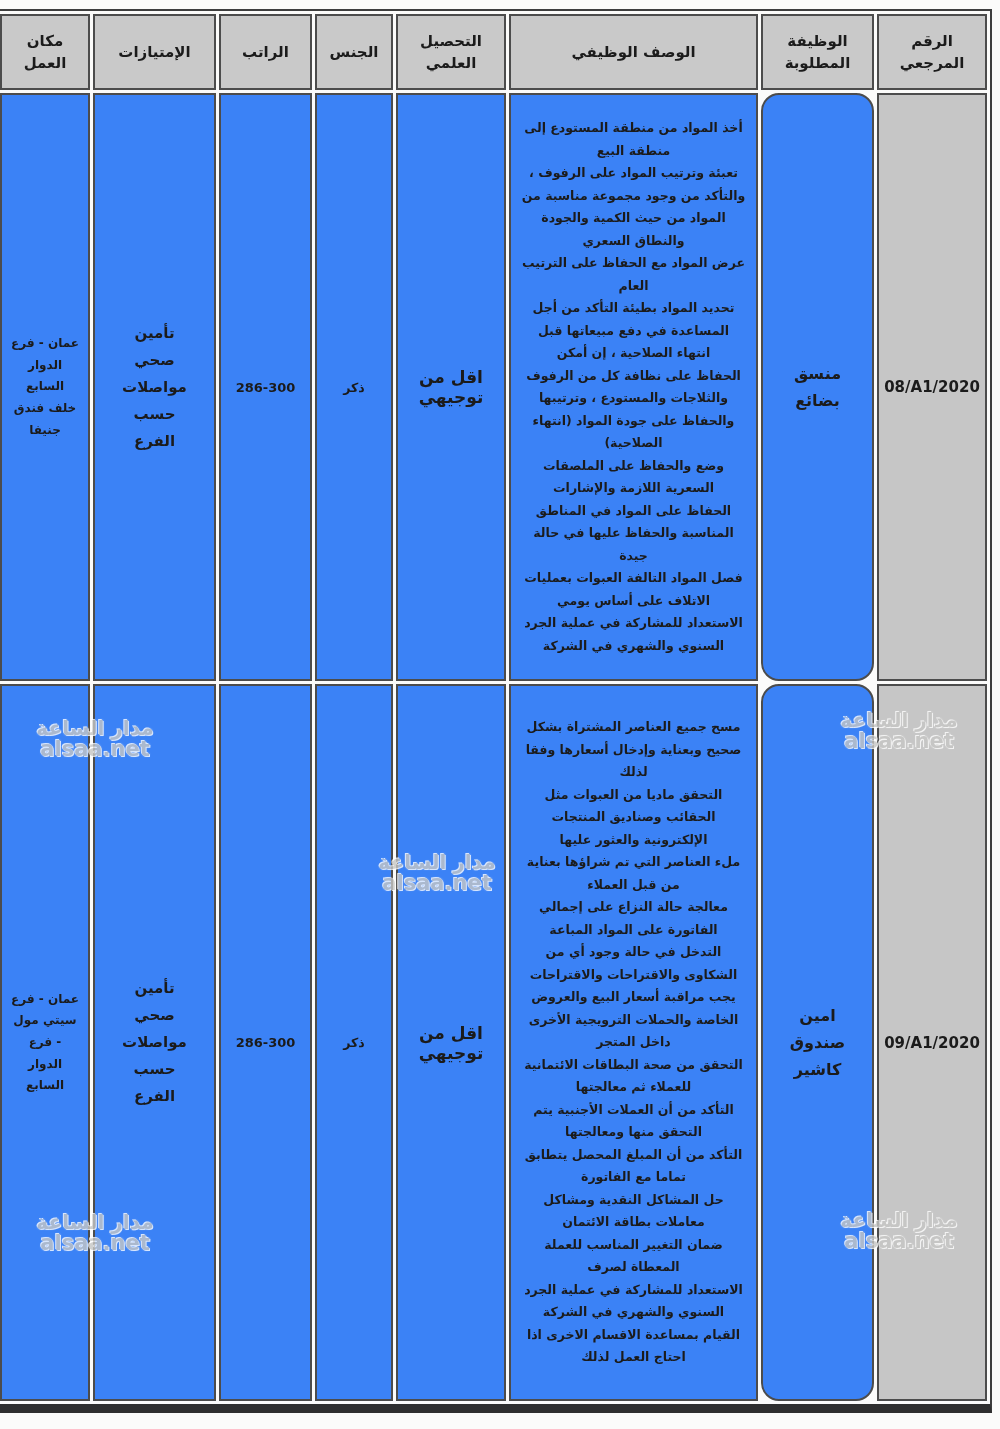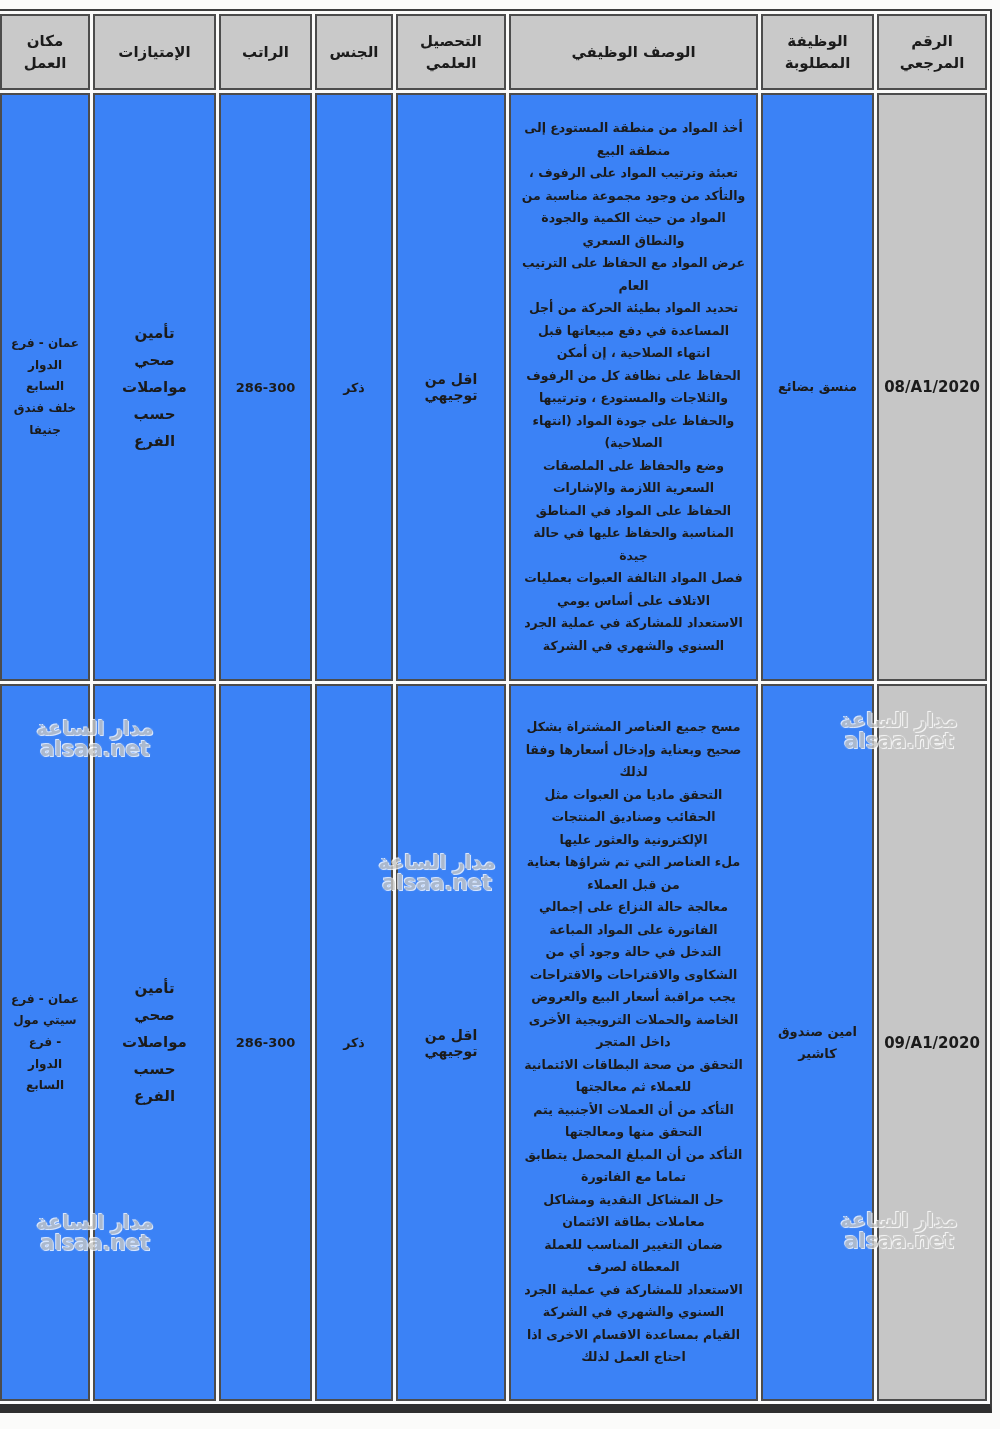--- a/index.html
+++ b/index.html
@@ -39,24 +39,24 @@
     font-size: 15px;
     line-height: 1.5;
     padding: 2px 10px;
   }
   td.ref-cell { background: #c6c6c6; font-size: 15px; }
   .ltr { direction: ltr; unicode-bidi: embed; }
 
   tr.data-row-1 { height: 588px; }
   tr.data-row-2 { height: 716px; }
 
-  td.cell-job { font-size: 13px; line-height: 1.7; padding: 2px 14px; }
+  td.cell-job { font-size: 16px; line-height: 1.7; padding: 2px 14px; border-radius: 18px; }
   td.cell-desc { font-size: 12.5px; padding: 4px 10px; }
   .desc-line { line-height: 1.8; }
-  td.cell-edu { font-size: 14px; }
+  td.cell-edu { font-size: 17px; }
   td.cell-gender { font-size: 12.5px; }
   td.cell-salary { font-size: 13px; }
   td.cell-benefits { font-size: 15px; line-height: 1.8; padding: 2px 24px; }
   td.cell-location { font-size: 12px; line-height: 1.8; padding: 17px 8px; }
 
   .wm {
     position: absolute;
     width: 170px;
     text-align: center;
     font-weight: bold;
@@ -105,21 +105,21 @@
     </thead>
     <tbody>
       <tr class="data-row-1">
         <td class="ref-cell"><span class="ltr">08/A1/2020</span></td>
         <td class="cell-job">منسق بضائع</td>
         <td class="cell-desc">
           <div class="desc-line">أخذ المواد من منطقة المستودع إلى منطقة البيع</div>
           <div class="desc-line">تعبئة وترتيب المواد على الرفوف ،</div>
           <div class="desc-line">والتأكد من وجود مجموعة مناسبة من المواد من حيث الكمية والجودة والنطاق السعري</div>
           <div class="desc-line">عرض المواد مع الحفاظ على الترتيب العام</div>
-          <div class="desc-line">تحديد المواد بطيئة الحركة من أجل المساعدة في دفع مبيعاتها قبل انتهاء الصلاحية ، إن أمكن</div>
+          <div class="desc-line">تحديد المواد بطيئة التأكد من أجل المساعدة في دفع مبيعاتها قبل انتهاء الصلاحية ، إن أمكن</div>
           <div class="desc-line">الحفاظ على نظافة كل من الرفوف والثلاجات والمستودع ، وترتيبها والحفاظ على جودة المواد (انتهاء الصلاحية)</div>
           <div class="desc-line">وضع والحفاظ على الملصقات السعرية اللازمة والإشارات</div>
           <div class="desc-line">الحفاظ على المواد في المناطق المناسبة والحفاظ عليها في حالة جيدة</div>
           <div class="desc-line">فصل المواد التالفة العبوات بعمليات الاتلاف على أساس يومي</div>
           <div class="desc-line">الاستعداد للمشاركة في عملية الجرد السنوي والشهري في الشركة</div>
         </td>
         <td class="cell-edu">اقل من توجيهي</td>
         <td class="cell-gender">ذكر</td>
         <td class="cell-salary"><span class="ltr">286-300</span></td>
         <td class="cell-benefits">تأمين صحي مواصلات حسب الفرع</td>

